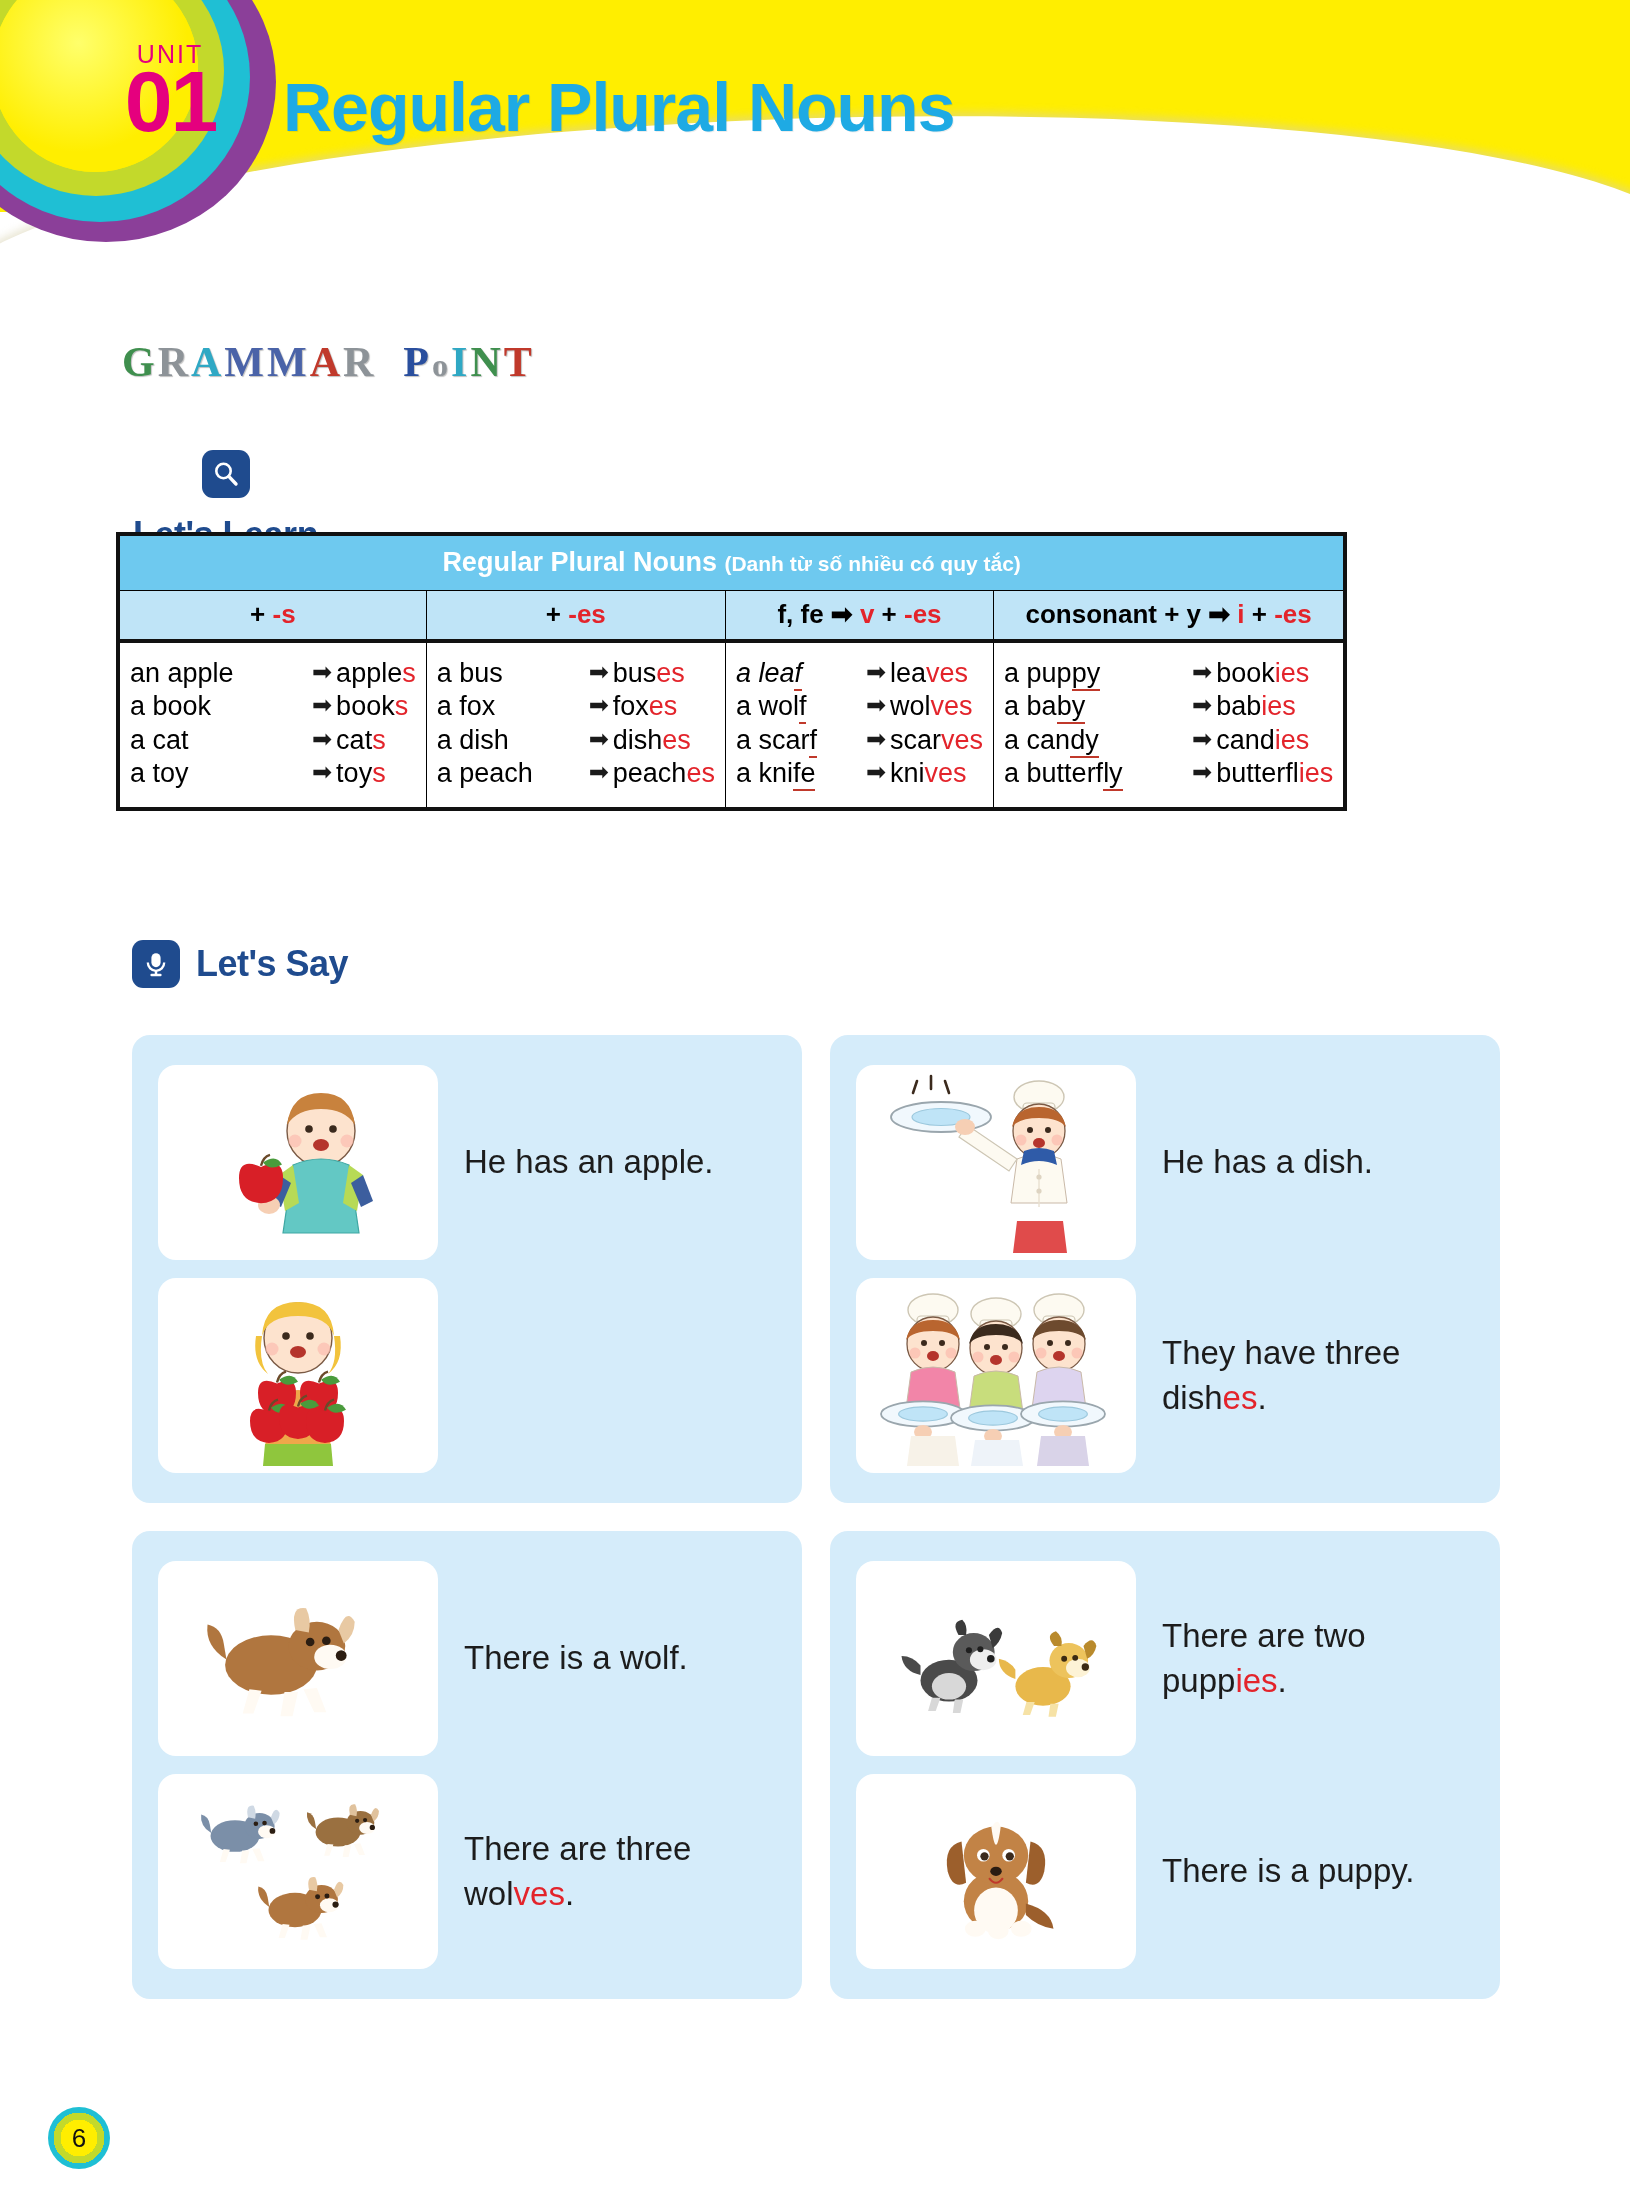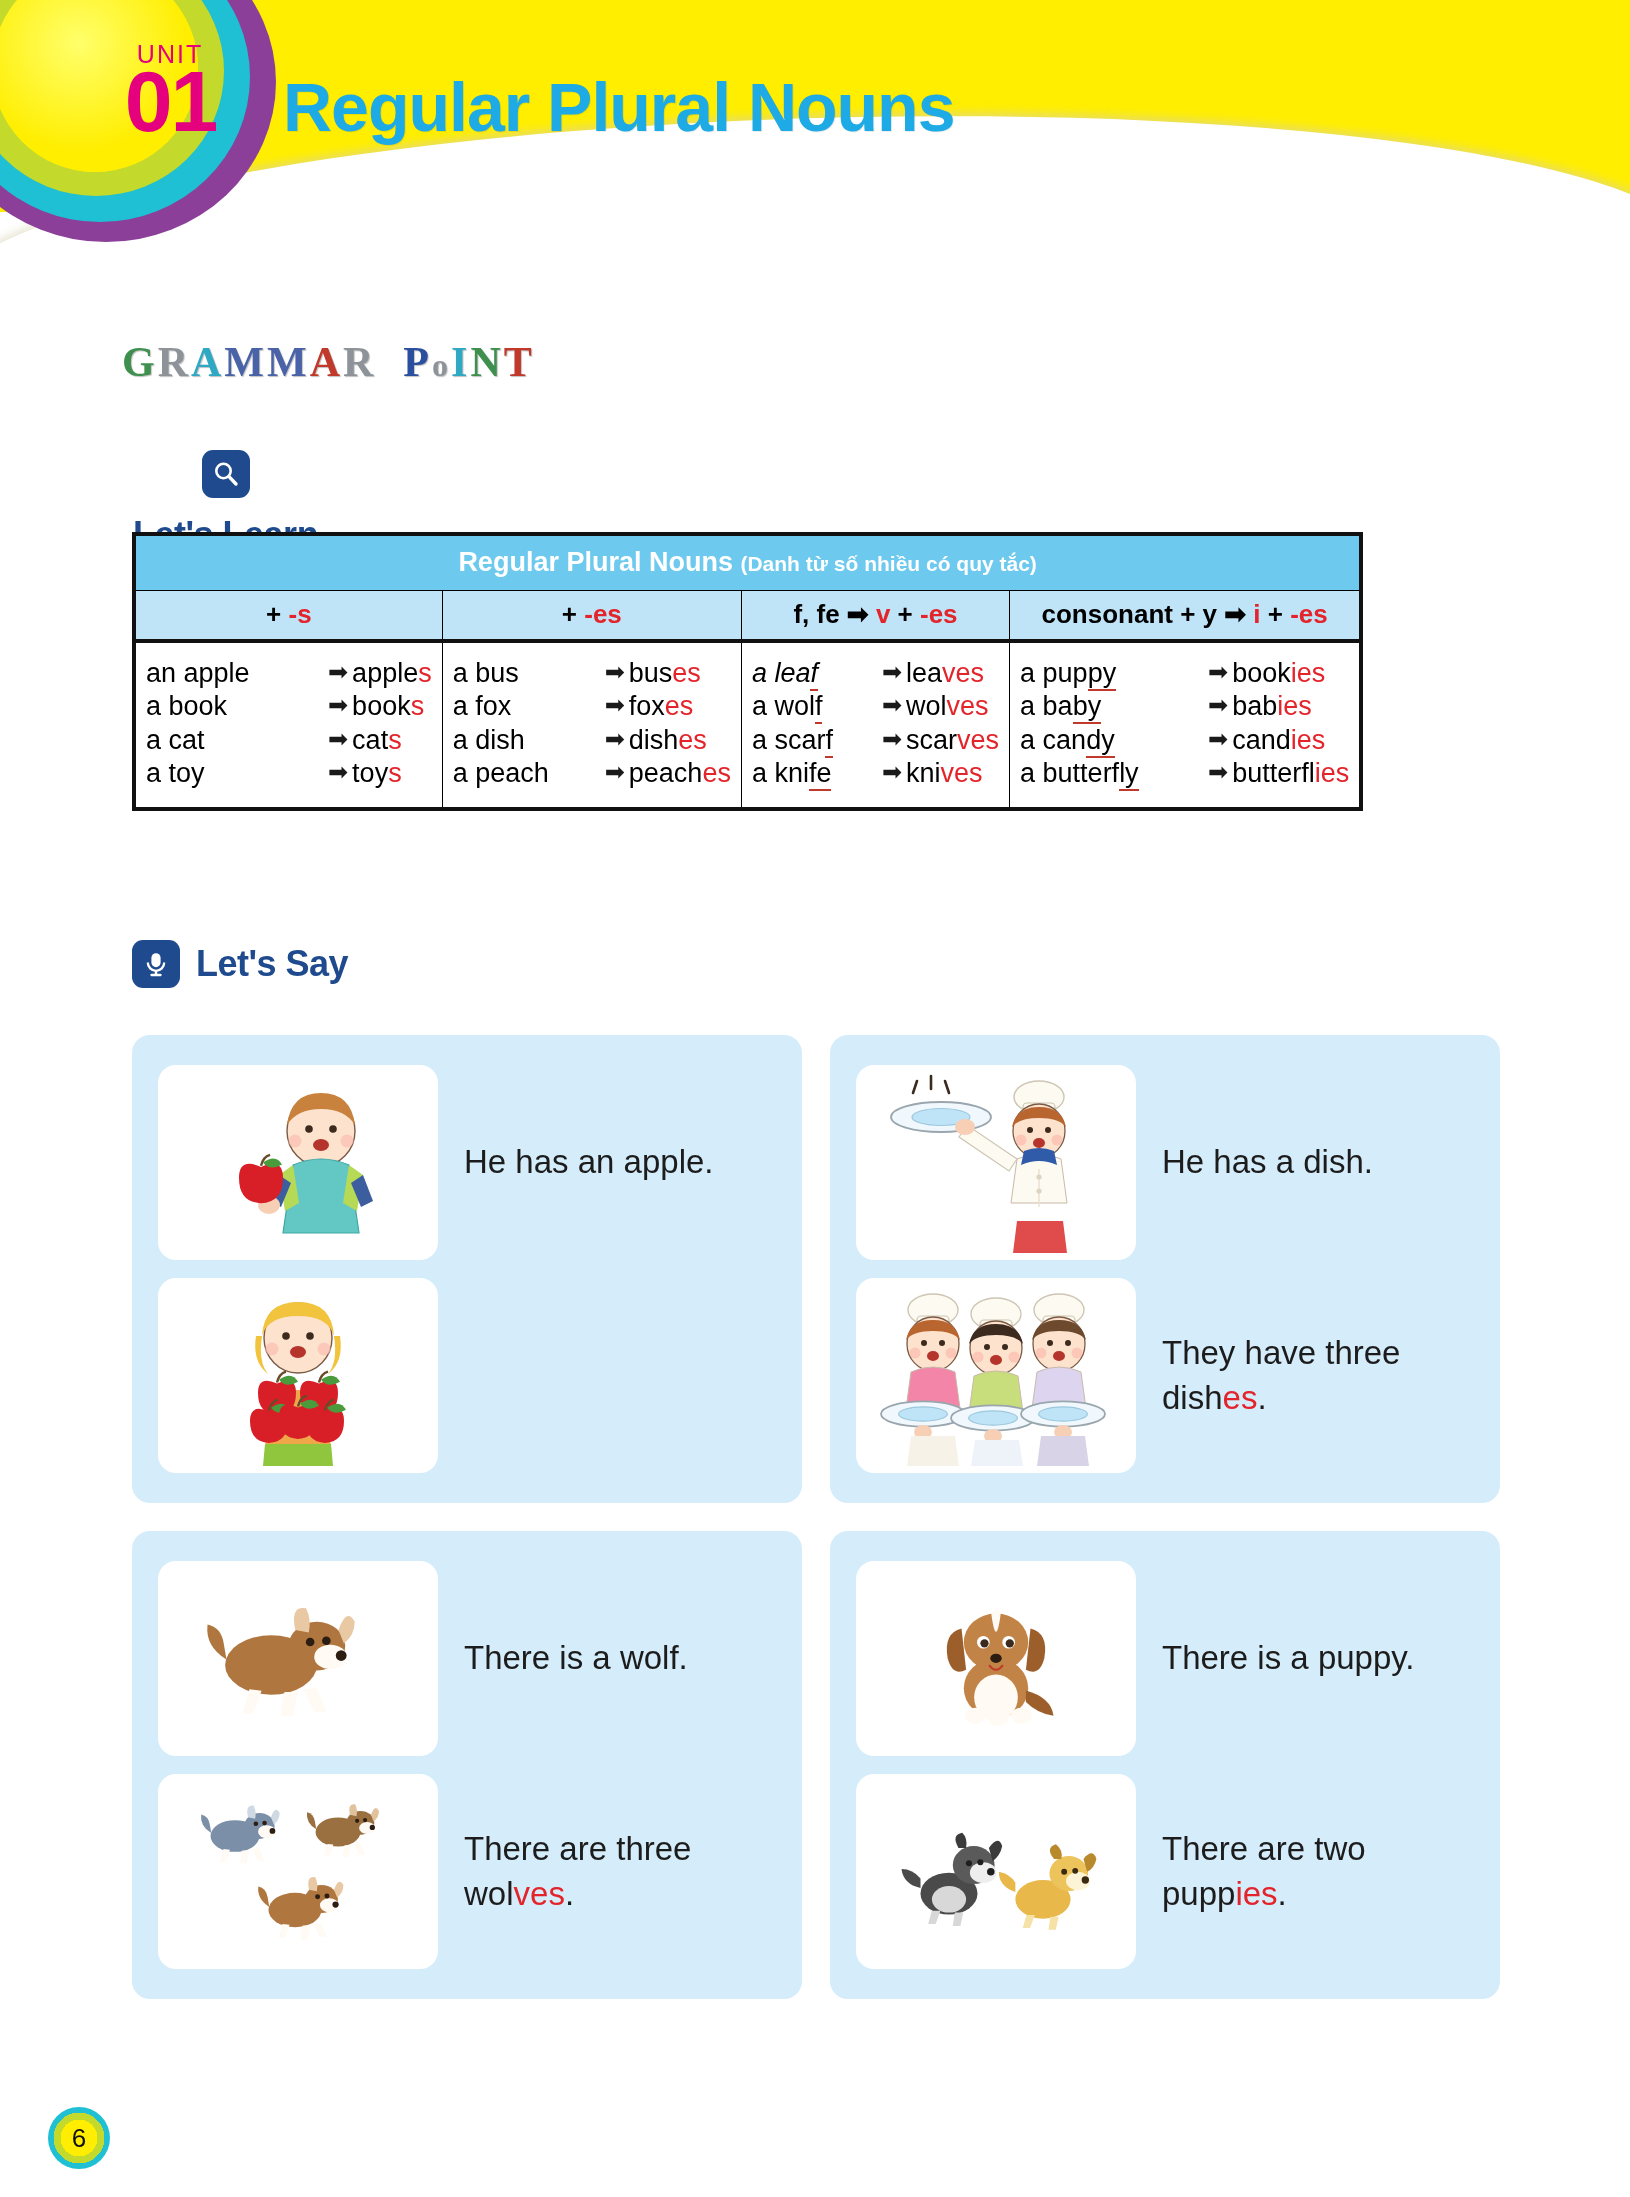--- a/index.html
+++ b/index.html
@@ -148,21 +148,21 @@
     font-weight: bold;
     color: #1f4b8e;
     letter-spacing: -.5px;
   }
   #letslearn-head { left: 133px; top: 450px; flex-direction: column; }
   #letssay-head   { left: 132px; top: 940px; }
 
   
   .gtable {
     position: absolute;
-    left: 132px;
+    left: 116px;
     top: 532px;
     width: 1224px;
     border-collapse: collapse;
   }
   .gtable th, .gtable td { border: 1px solid #000; }
   .tbl-title {
     background: #6ec9ef;
     color: #ffffff;
     font-size: 27px;
     font-weight: bold;
@@ -663,47 +663,20 @@
         </div>
         <div class="ptext">
           <div><span>There are three wol</span><span class="red">ves</span><span>.</span></div>
         </div>
       </div>
     </div>
     <div class="panel">
       <div class="prow">
         <div class="pic">
           <svg width="250" height="180" viewBox="0 0 250 180">
-            <g transform="translate(125,110) scale(1.15)">
-              <ellipse cx="0" cy="8" rx="28" ry="26" fill="#c28346"></ellipse>
-              <ellipse cx="0" cy="16" rx="19" ry="20" fill="#fffaf3"></ellipse>
-              <ellipse cx="0" cy="-32" rx="28" ry="25" fill="#c28346"></ellipse>
-              <path d="M-4 -56 q4 30 8 0 q-2 -10 -8 0z" fill="#fffaf3"></path>
-              <path d="M-30 -44 q-16 4 -12 26 q4 16 16 10z" fill="#9c5f2c"></path>
-              <path d="M30 -44 q16 4 12 26 q-4 16 -16 10z" fill="#9c5f2c"></path>
-              <circle cx="-11" cy="-32" r="5.5" fill="#fff"></circle>
-              <circle cx="11" cy="-32" r="5.5" fill="#fff"></circle>
-              <circle cx="-10" cy="-31" r="3.6" fill="#3b2a1d"></circle>
-              <circle cx="12" cy="-31" r="3.6" fill="#3b2a1d"></circle>
-              <ellipse cx="0" cy="-18" rx="5" ry="4" fill="#2b1d12"></ellipse>
-              <path d="M-6 -12 q6 8 12 0" stroke="#c0392b" stroke-width="1.8" fill="none"></path>
-              <ellipse cx="-18" cy="32" rx="9" ry="7" fill="#fffaf3"></ellipse>
-              <ellipse cx="2" cy="34" rx="9" ry="7" fill="#fffaf3"></ellipse>
-              <ellipse cx="22" cy="32" rx="9" ry="7" fill="#fffaf3"></ellipse>
-              <path d="M26 10 q22 6 24 22 q-14 -2 -24 -12z" fill="#9c5f2c"></path>
-            </g>
-          </svg>
-        </div>
-        <div class="ptext">
-          <div><span>There is a puppy.</span></div>
-        </div>
-      </div>
-      <div class="prow">
-        <div class="pic">
-          <svg width="250" height="180" viewBox="0 0 250 180">
             <g transform="translate(78,104) scale(.95)">
               <ellipse cx="0" cy="8" rx="30" ry="22" fill="#4a4a4a"></ellipse>
               <ellipse cx="0" cy="14" rx="18" ry="14" fill="#d8d8d8"></ellipse>
               <ellipse cx="26" cy="-22" rx="22" ry="20" fill="#5a5a5a"></ellipse>
               <path d="M10 -40 q-8 -14 4 -16 q6 6 4 16z" fill="#3b3b3b"></path>
               <path d="M42 -40 q10 -14 14 -2 q-2 10 -10 16z" fill="#3b3b3b"></path>
               <ellipse cx="36" cy="-14" rx="14" ry="11" fill="#eeeeee"></ellipse>
               <circle cx="44" cy="-15" r="4" fill="#1f1f1f"></circle>
               <circle cx="21" cy="-24" r="3.2" fill="#1f1f1f"></circle>
               <circle cx="33" cy="-25" r="3.2" fill="#1f1f1f"></circle>
@@ -723,16 +696,43 @@
               <path d="M-18 25 l-4 14 h8 l5 -14z" fill="#f6e2a6"></path>
               <path d="M8 27 l-2 14 h8 l3 -14z" fill="#f6e2a6"></path>
               <path d="M-30 0 q-18 -6 -18 -22 q12 2 18 12z" fill="#e8b84b"></path>
             </g>
           </svg>
         </div>
         <div class="ptext">
           <div><span>There are two pupp</span><span class="red">ies</span><span>.</span></div>
         </div>
       </div>
+      <div class="prow">
+        <div class="pic">
+          <svg width="250" height="180" viewBox="0 0 250 180">
+            <g transform="translate(125,110) scale(1.15)">
+              <ellipse cx="0" cy="8" rx="28" ry="26" fill="#c28346"></ellipse>
+              <ellipse cx="0" cy="16" rx="19" ry="20" fill="#fffaf3"></ellipse>
+              <ellipse cx="0" cy="-32" rx="28" ry="25" fill="#c28346"></ellipse>
+              <path d="M-4 -56 q4 30 8 0 q-2 -10 -8 0z" fill="#fffaf3"></path>
+              <path d="M-30 -44 q-16 4 -12 26 q4 16 16 10z" fill="#9c5f2c"></path>
+              <path d="M30 -44 q16 4 12 26 q-4 16 -16 10z" fill="#9c5f2c"></path>
+              <circle cx="-11" cy="-32" r="5.5" fill="#fff"></circle>
+              <circle cx="11" cy="-32" r="5.5" fill="#fff"></circle>
+              <circle cx="-10" cy="-31" r="3.6" fill="#3b2a1d"></circle>
+              <circle cx="12" cy="-31" r="3.6" fill="#3b2a1d"></circle>
+              <ellipse cx="0" cy="-18" rx="5" ry="4" fill="#2b1d12"></ellipse>
+              <path d="M-6 -12 q6 8 12 0" stroke="#c0392b" stroke-width="1.8" fill="none"></path>
+              <ellipse cx="-18" cy="32" rx="9" ry="7" fill="#fffaf3"></ellipse>
+              <ellipse cx="2" cy="34" rx="9" ry="7" fill="#fffaf3"></ellipse>
+              <ellipse cx="22" cy="32" rx="9" ry="7" fill="#fffaf3"></ellipse>
+              <path d="M26 10 q22 6 24 22 q-14 -2 -24 -12z" fill="#9c5f2c"></path>
+            </g>
+          </svg>
+        </div>
+        <div class="ptext">
+          <div><span>There is a puppy.</span></div>
+        </div>
+      </div>
     </div>
   </div>
 
 <div class="pagenum">6</div>
 
 </body></html>

